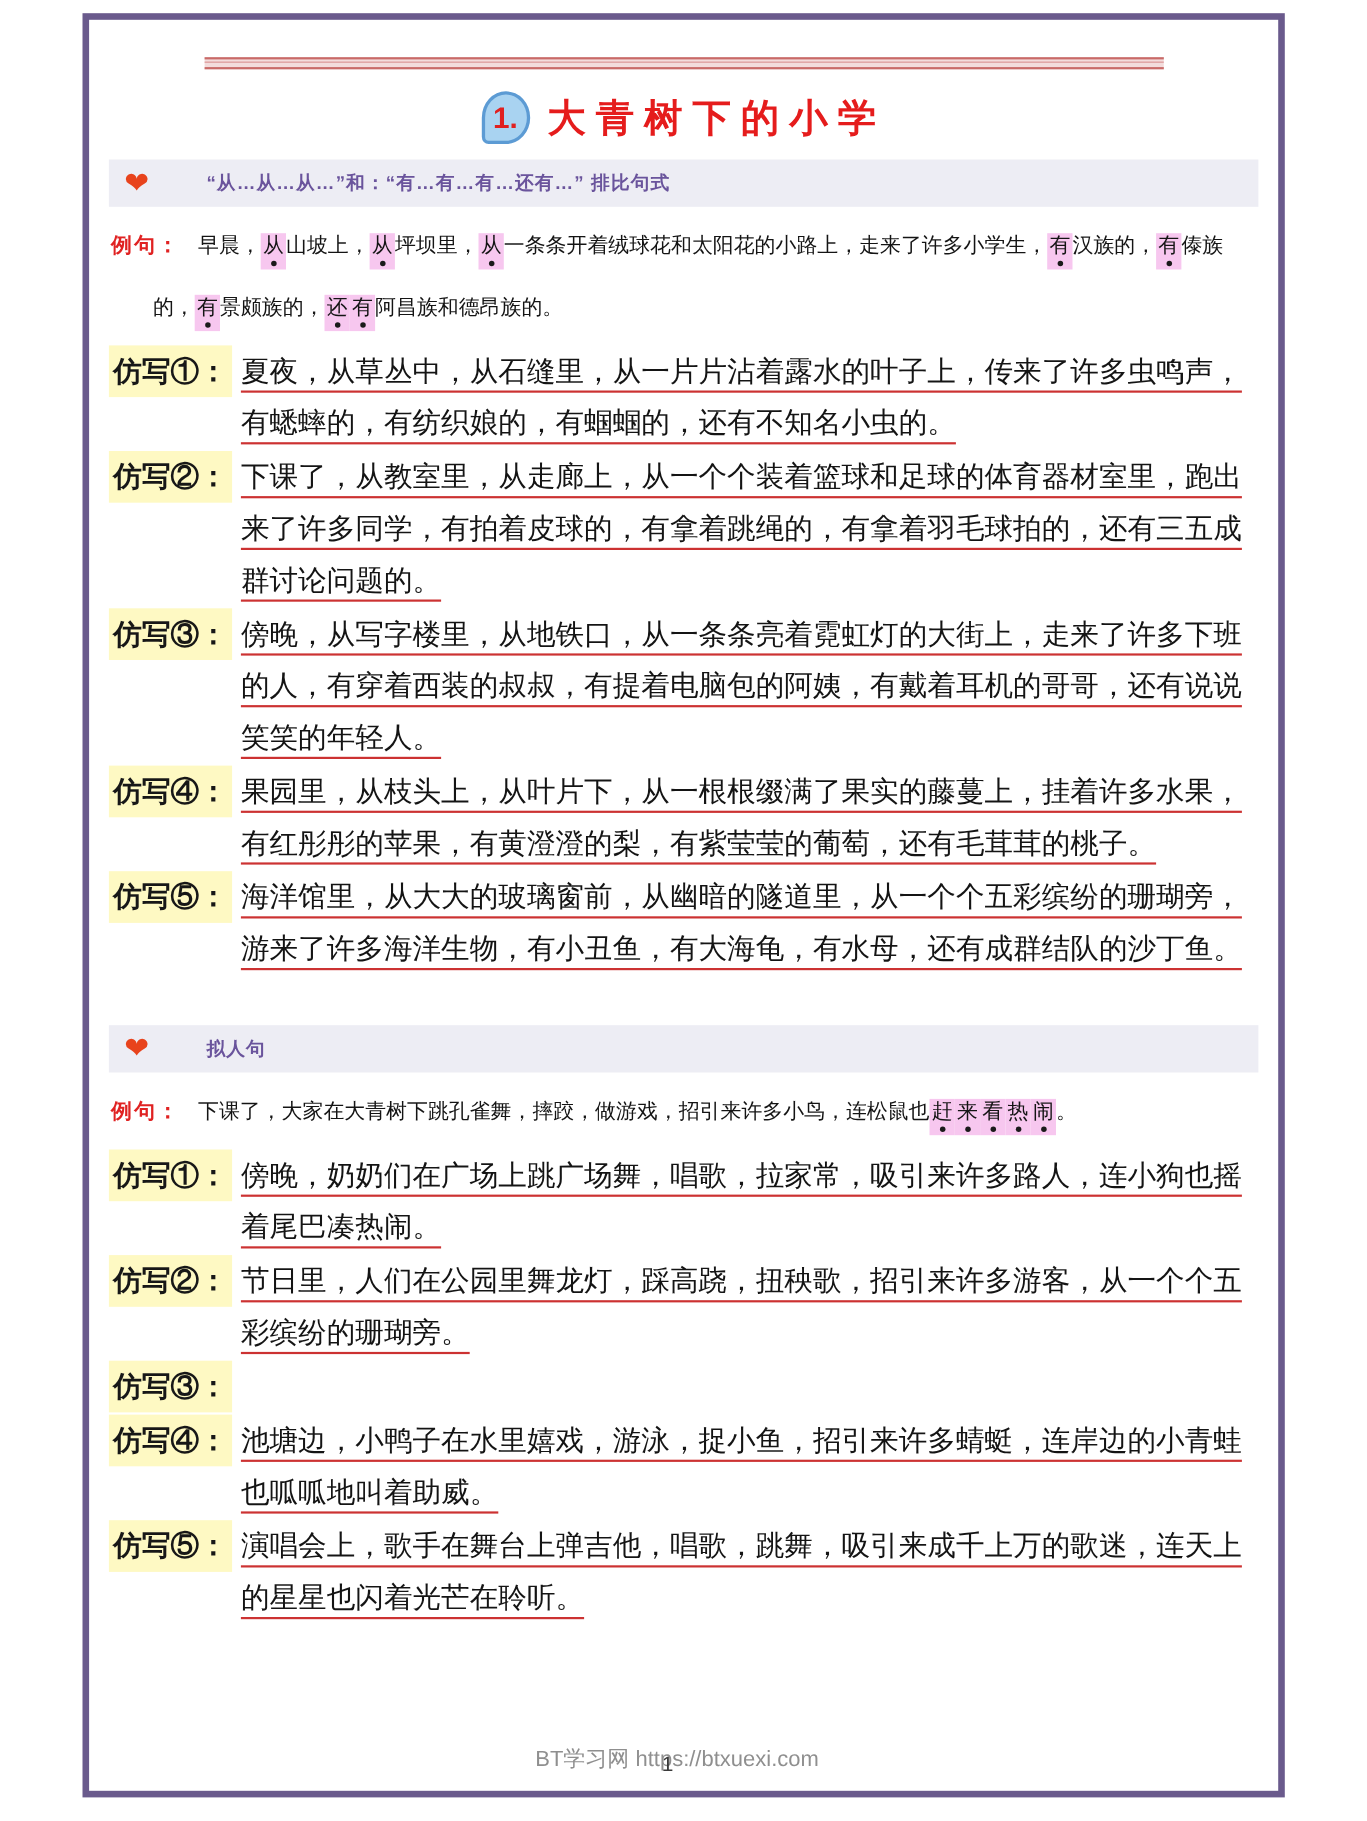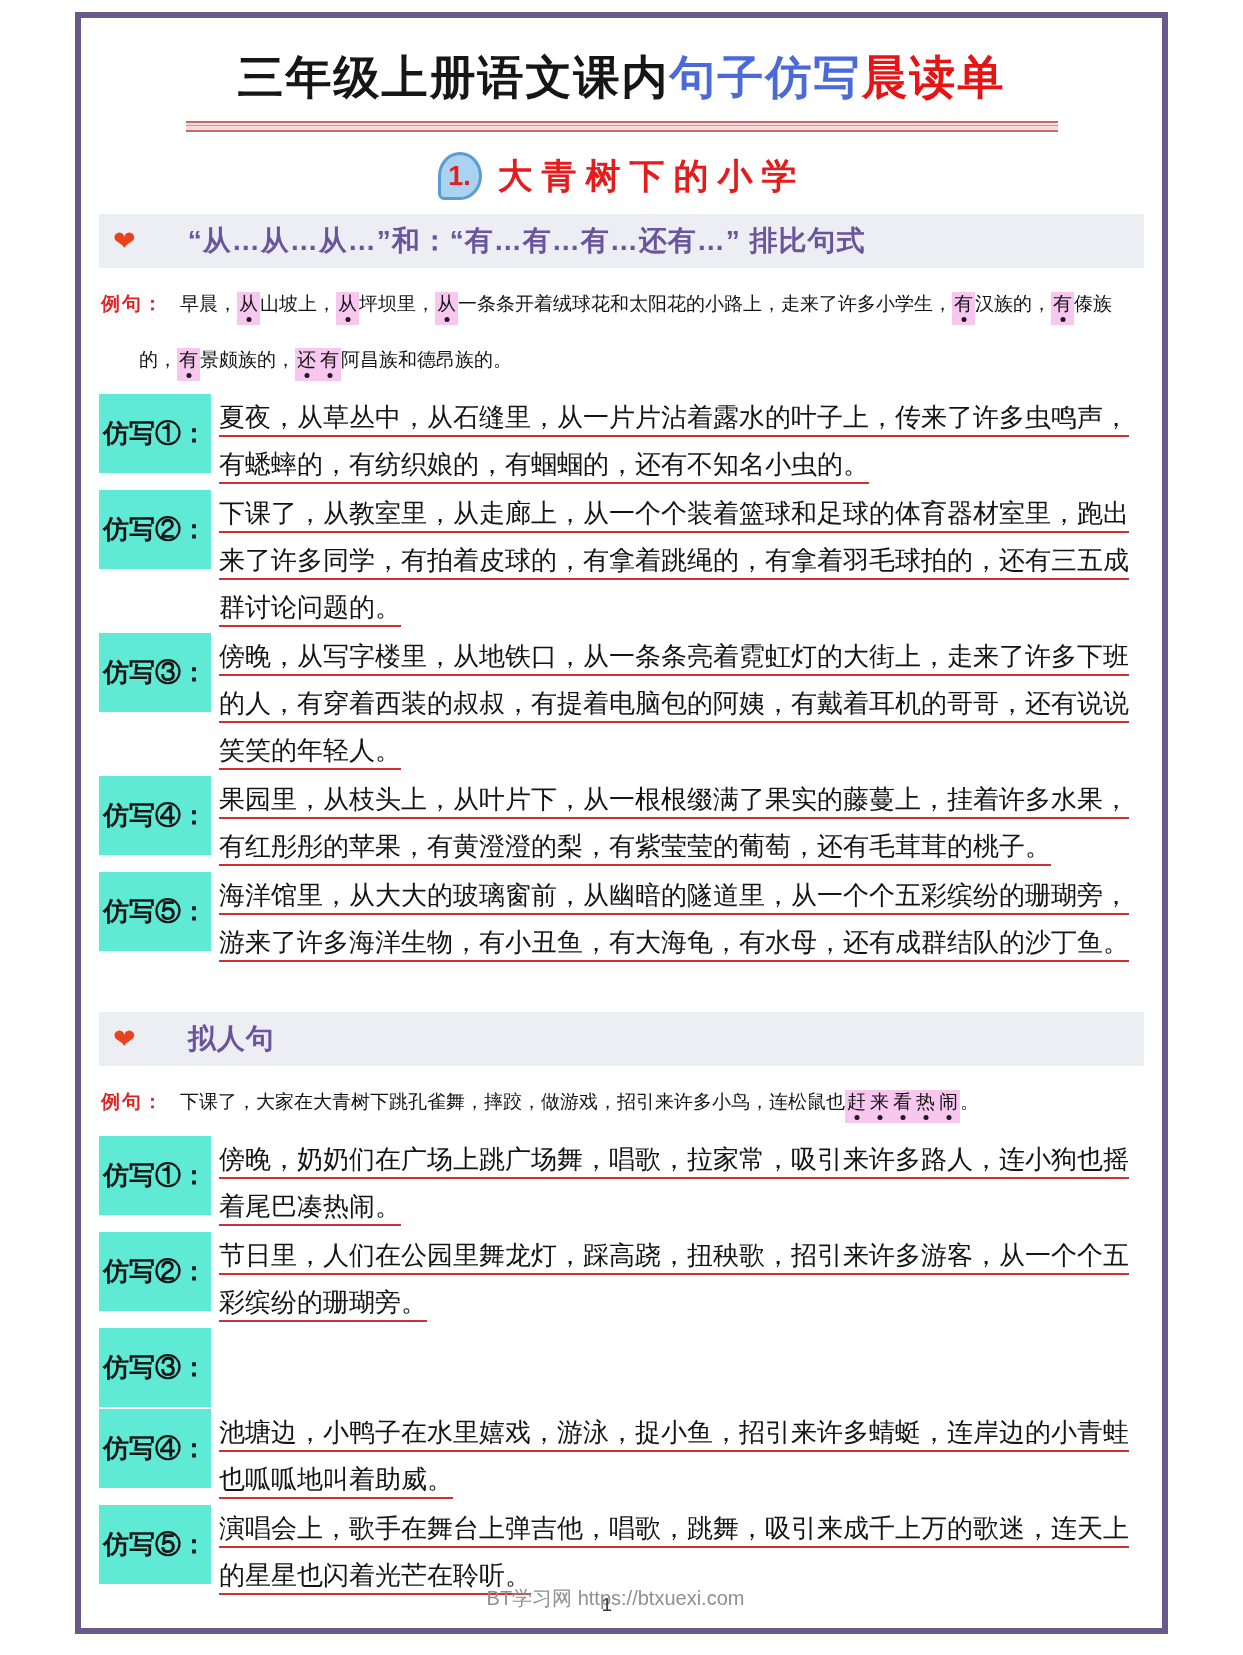--- a/index.html
+++ b/index.html
@@ -47,21 +47,21 @@
   }
   
   .sec{margin-top:12px;}
   .sec + .sec{margin-top:46px;}
   .sec-head{
     background:#ededf4;display:flex;align-items:center;
     padding:8px 14px;gap:52px;
   }
   .heart{color:#e8431c;font-size:27px;line-height:1;}
   .sec-title{
-    color:#6a549c;font-size:28px;font-weight:bold;letter-spacing:1px;
+    color:#6a549c;font-size:17px;font-weight:bold;letter-spacing:1px;
   }
   .example{
     margin:8px 0 6px 2px;font-size:19px;line-height:56px;color:#141414;
     padding-left:38px;text-indent:-38px;
   }
   .ex-label{
     color:#e02222;font-weight:bold;margin-right:16px;letter-spacing:2px;
   }
   .hl{
     background:#f7c7ef;position:relative;padding:1px 2px 11px 2px;
@@ -69,22 +69,22 @@
   .hl::after{
     content:"";position:absolute;left:50%;bottom:3px;transform:translateX(-50%);
     width:5px;height:5px;border-radius:50%;background:#1a1a1a;
   }
   .items{margin-top:2px;}
   .item{
     display:flex;align-items:flex-start;
     font-size:26px;line-height:47px;color:#141414;margin-bottom:2px;
   }
   .item-label{
-    flex:0 0 auto;background:#5eead4;color:#171717;font-weight:bold;
-    padding:16px 4px;margin-right:8px;white-space:nowrap;
+    flex:0 0 auto;background:#fef9c3;color:#171717;font-weight:bold;
+    padding:0 4px;margin-right:8px;white-space:nowrap;
   }
   .item-text{
     flex:1 1 auto;
     text-decoration-line:underline;
     text-decoration-color:#cc3232;
     text-decoration-thickness:2px;
     text-underline-offset:9px;
   }
   
   .footer{
@@ -94,23 +94,20 @@
   .page-num{
     position:absolute;left:50%;bottom:-4px;transform:translateX(-14px);
     color:#3a3a3a;font-size:19px;
   }
 </style>
 </head>
 <body>
 
 <div class="sheet">
 
-  <div class="page-title">
-    <span class="t-black">三年级上册语文课内</span><span class="t-blue">句子仿写</span><span class="t-red">晨读单</span>
-  </div>
 
   <div class="title-divider"></div>
 
   <div class="lesson-row">
     <div class="lesson-badge">
       <span>1.</span>
     </div>
     <div class="lesson-title">大青树下的小学</div>
   </div>
 

